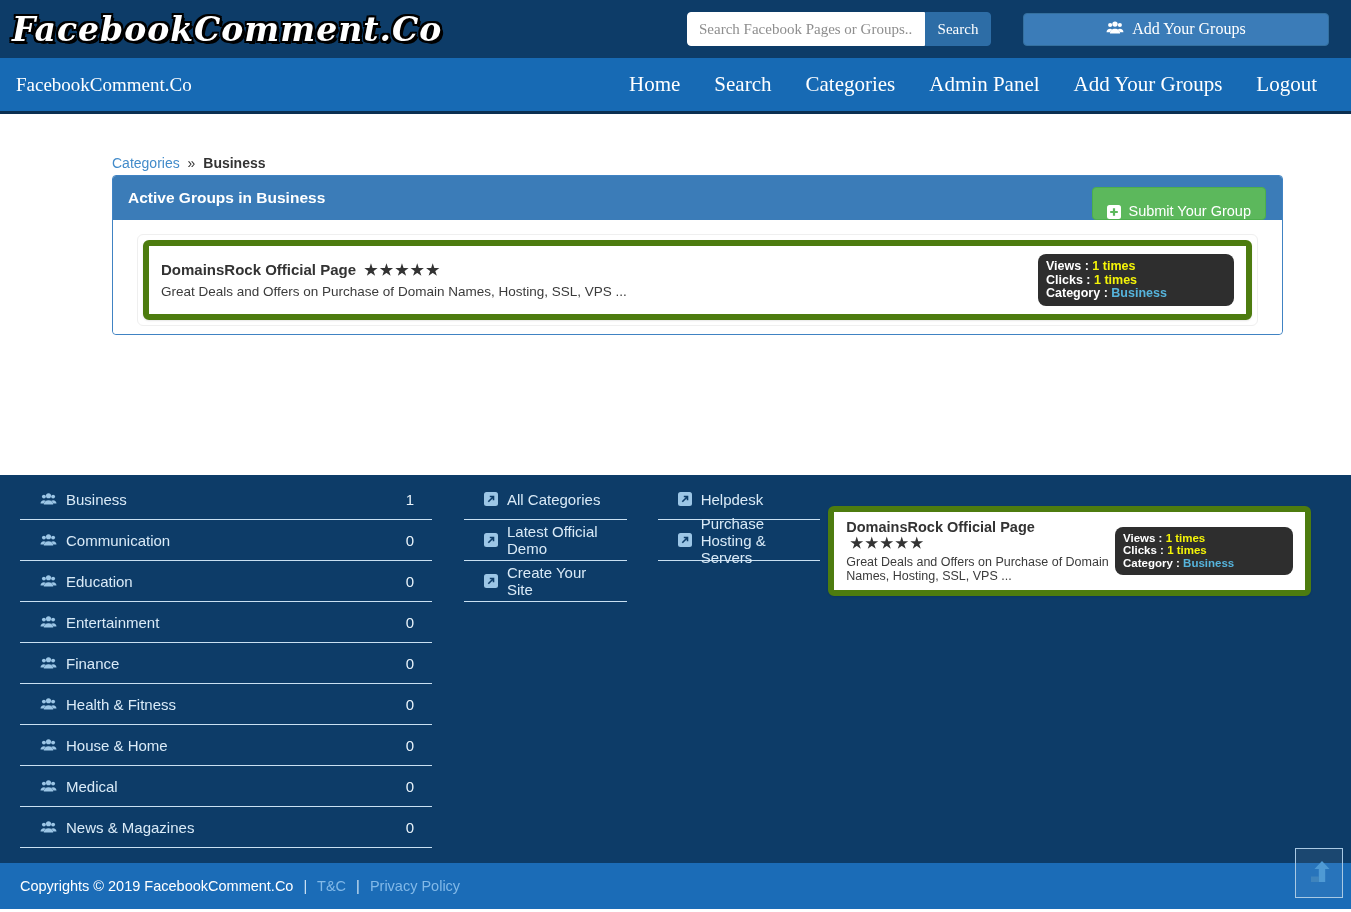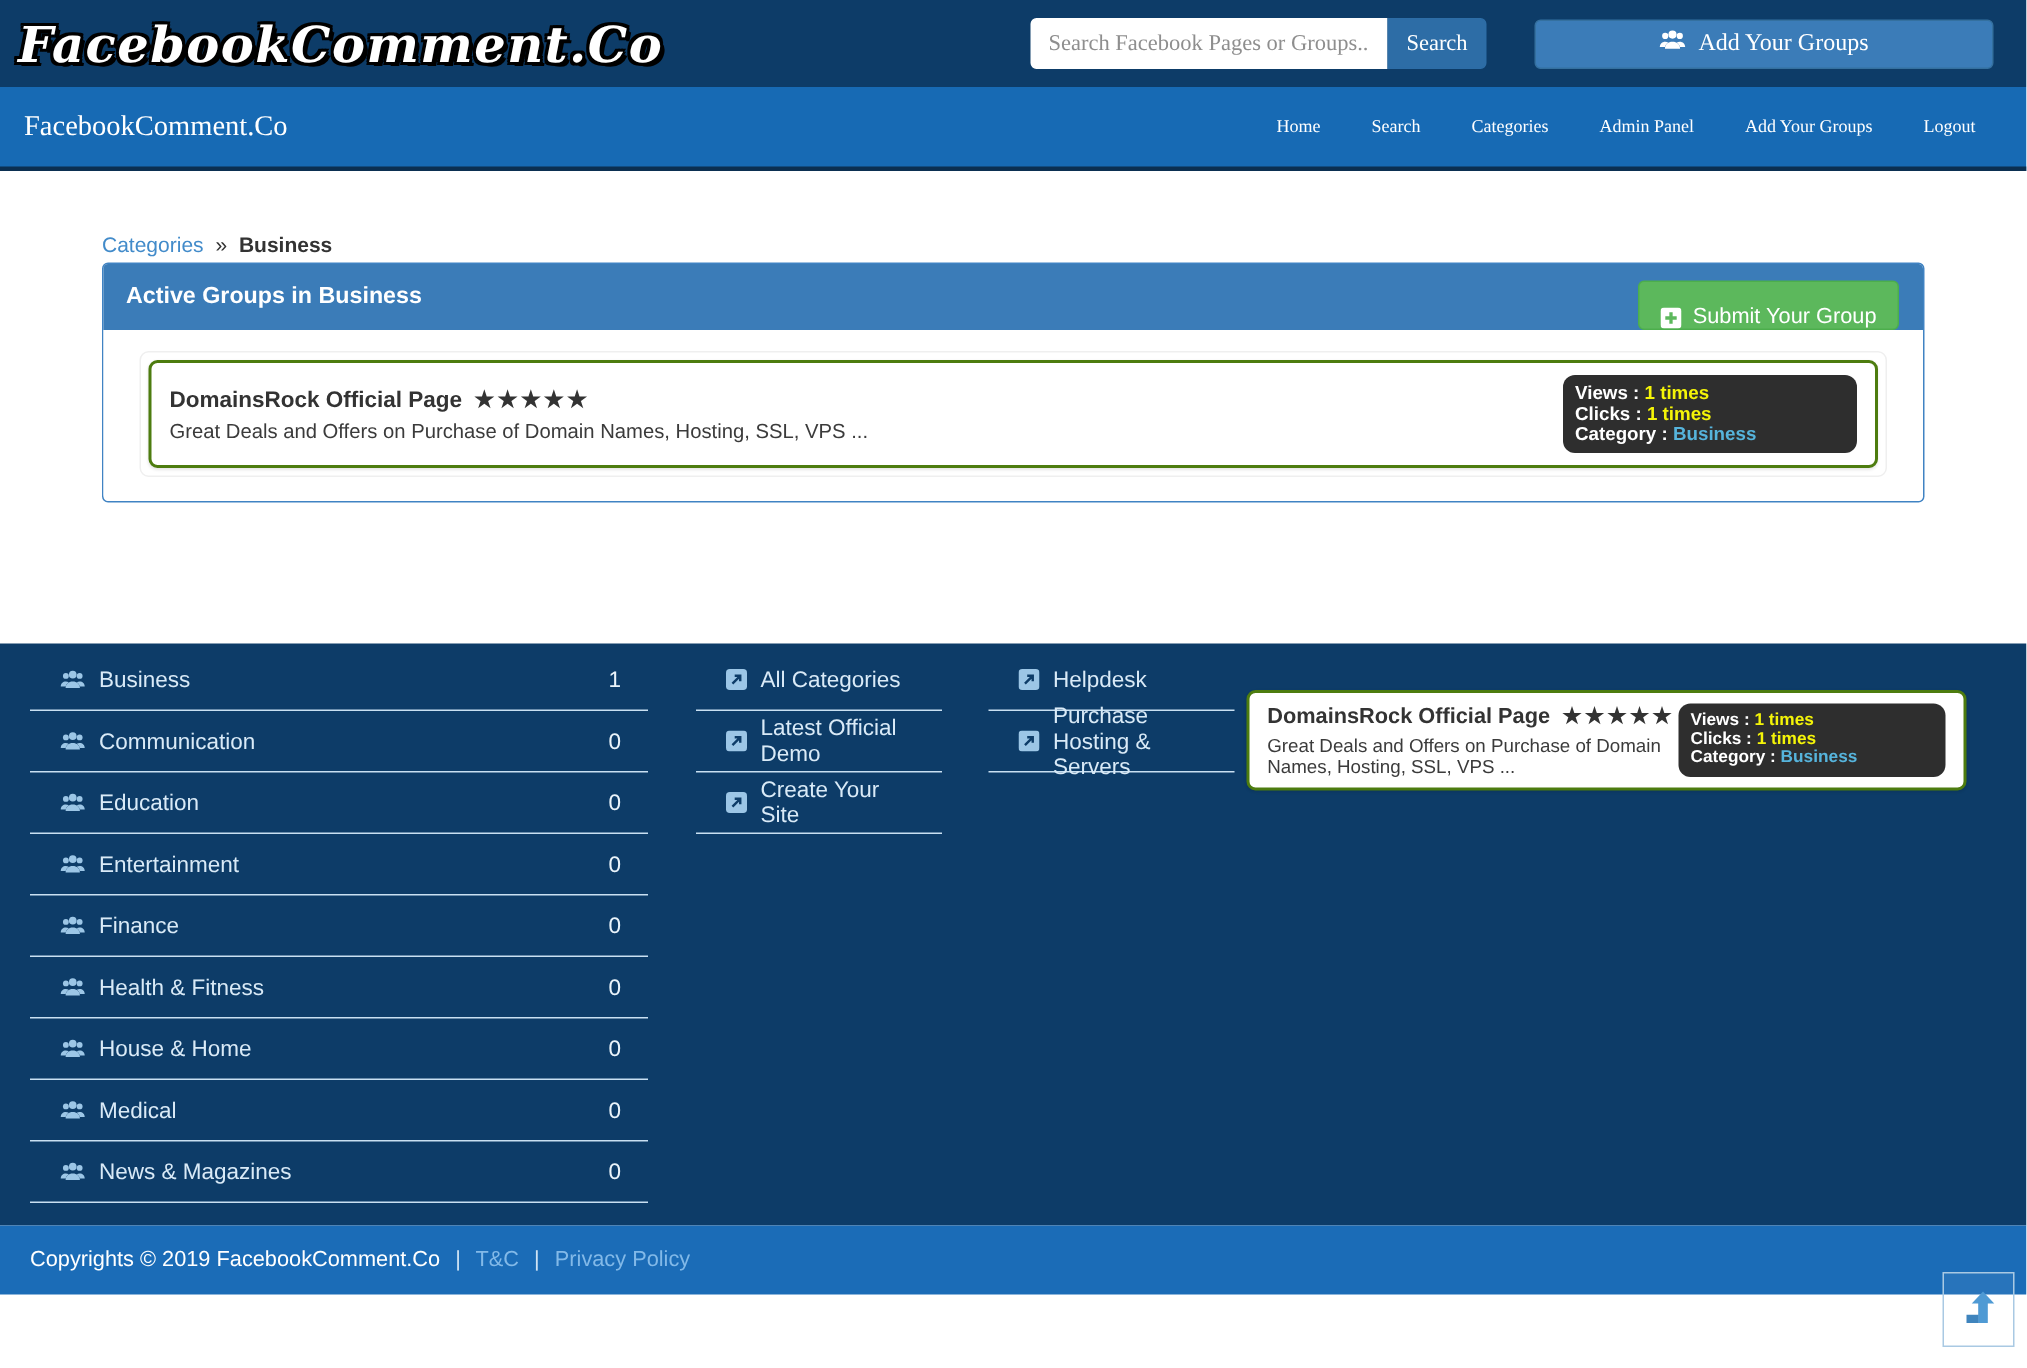--- a/index.html
+++ b/index.html
@@ -49,24 +49,24 @@
   }
 
   
   .navbar {
     height:56px; background:#176ab4; border-bottom:3px solid #0b2f51;
     display:flex; align-items:center; padding:0 16px;
     font-family:"Liberation Serif", serif;
   }
   .navbar-brand { color:#fff; font-size:19px; cursor:pointer; }
   .nav-items { margin-left:auto; display:flex; gap:34px; padding-right:18px; }
-  .nav-items a { color:#fff; font-size:12px; }
+  .nav-items a { color:#fff; font-size:21px; }
 
   
-  .main { height:315px; padding:41px 68px 0; background:#fff; }
+  .main { height:361px; padding:41px 68px 0; background:#fff;margin-left:44px; }
   .breadcrumb { font-size:14px; margin-bottom:4px; color:#333; }
   .breadcrumb a { color:#428bca; }
   .breadcrumb .bc-sep { margin:0 4px; color:#333; }
   .breadcrumb b { font-weight:bold; color:#333; }
 
   .panel { border:1px solid #4083c3; border-radius:4px; }
   .panel-heading {
     background:#3b7cb8; height:44px; border-radius:3px 3px 0 0;
     display:flex; align-items:center; padding:0 15px; position:relative;
   }
@@ -75,21 +75,21 @@
     position:absolute; right:16px; top:11px; height:33px;
     background:#5cb85c; border:1px solid #4cae4c; border-radius:4px;
     color:#fff; font-size:14.5px; padding:0 14px; cursor:pointer;
     display:flex; align-items:flex-end; gap:7px;
     font-family:"Liberation Sans", sans-serif;
   }
   .panel-body { background:#fff; padding:14px 24px; height:114px; border-radius:0 0 4px 4px; }
 
   .list-wrap { border:1px solid #efefef; border-radius:6px; padding:5px; background:#fff; }
   .group-card {
-    background:#fff; border:2px solid #4d7c0f; border-radius:6px;
+    background:#fff; border:6px solid #4d7c0f; border-radius:6px;
     padding:8px 12px; display:flex; align-items:center;
     box-shadow:0 1px 2px rgba(0,0,0,0.10);
   }
   .group-title { font-size:15px; font-weight:bold; color:#333; }
   .group-title .stars { letter-spacing:2px; margin-left:4px; }
   .group-desc { font-size:13.5px; color:#3b3b3b; margin-top:5px; }
   .stats-badge {
     margin-left:auto; background:#2e2e2e; border-radius:8px;
     padding:5px 8px; min-width:196px;
     font-size:12.5px; font-weight:bold; line-height:1.0; color:#fff;

